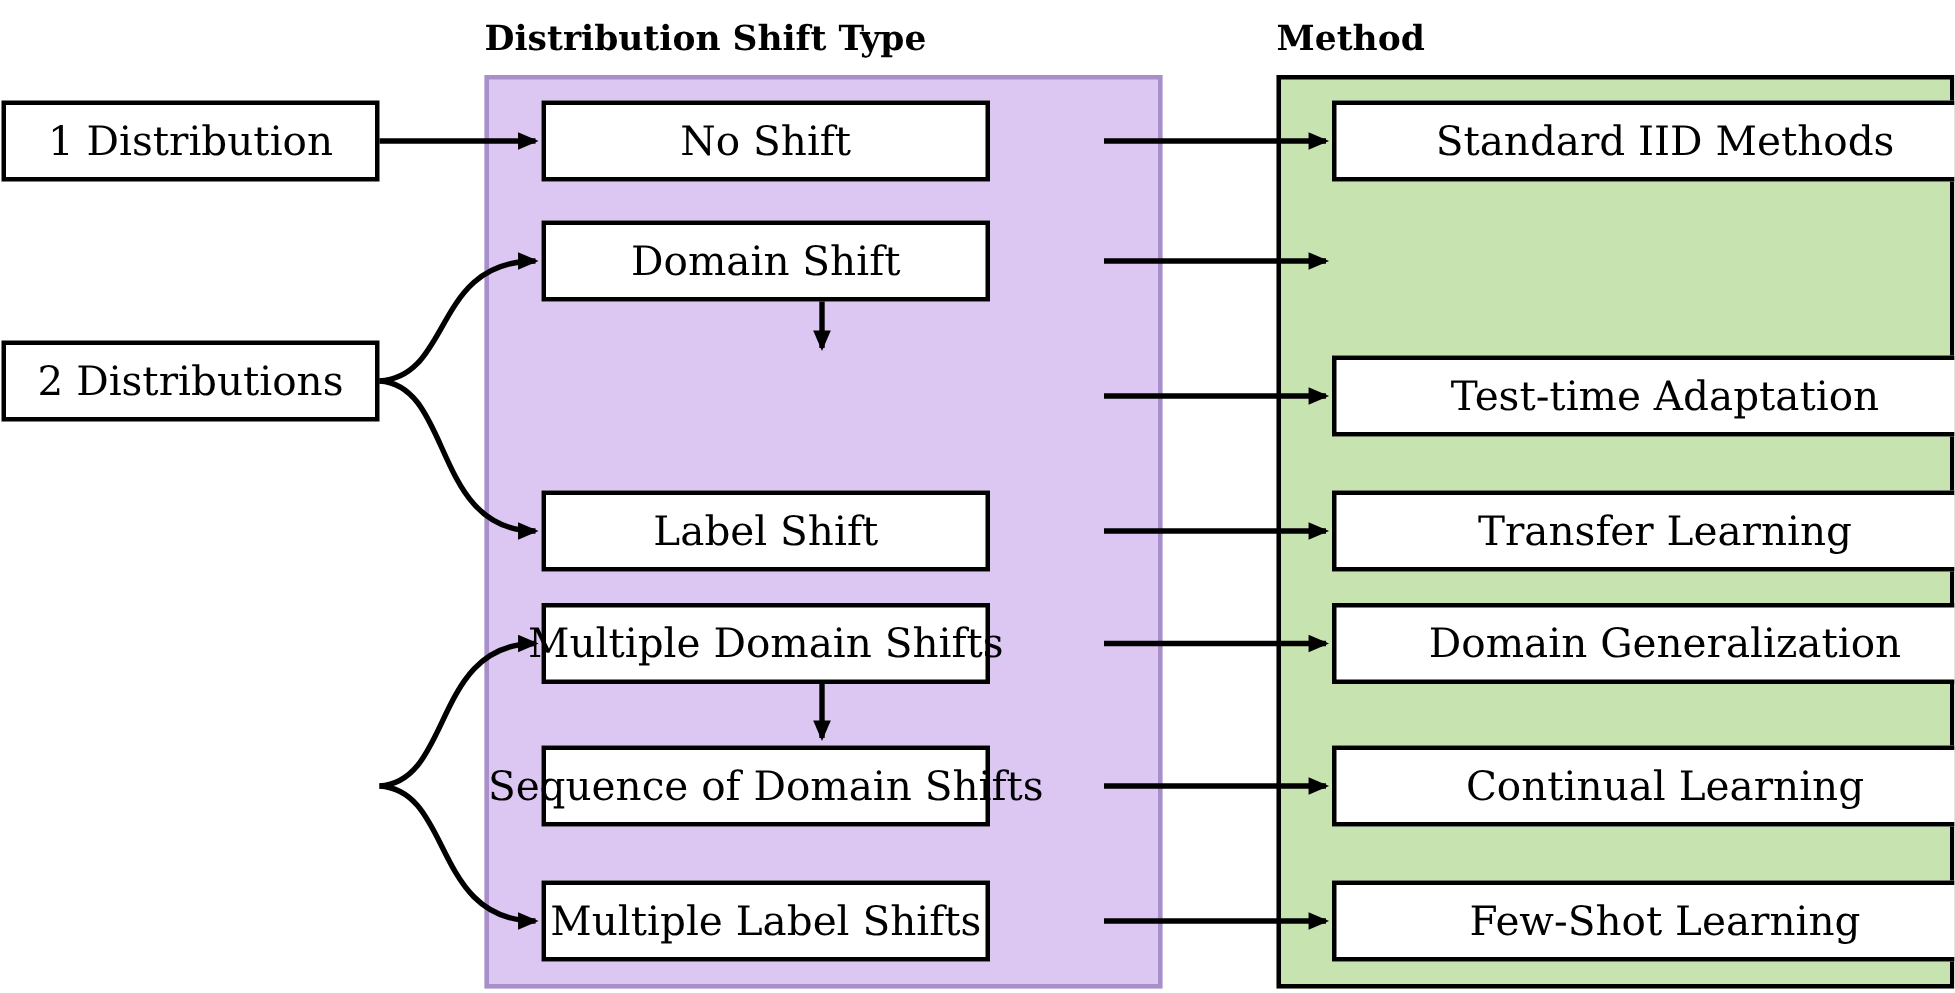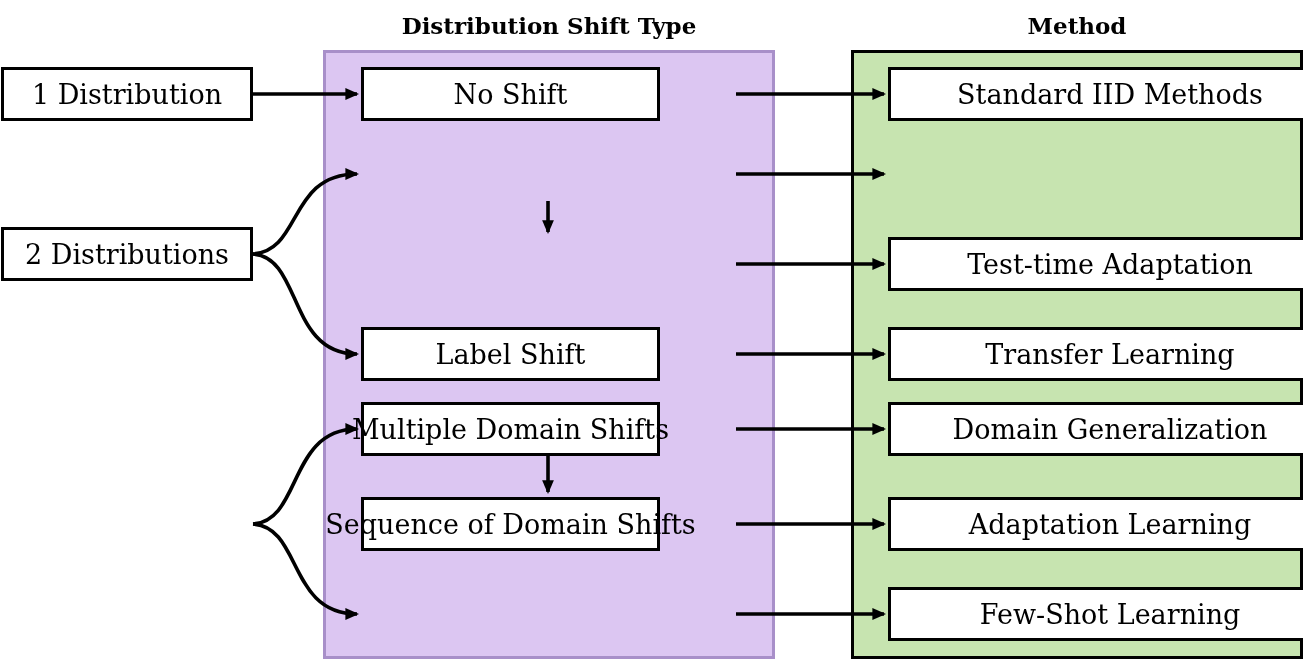--- a/index.html
+++ b/index.html
@@ -2,21 +2,21 @@
 <html><head>
 <meta charset="utf-8">
 <style>
   html,body{margin:0;padding:0;background:#ffffff;}
   .canvas{position:relative;width:1303px;height:662px;background:#ffffff;overflow:hidden;
           font-family:"DejaVu Serif", serif;color:#000;}
   .panel{position:absolute;top:50px;height:609px;border:3px solid #000;box-sizing:border-box;}
   .panel-purple{left:323px;width:452px;}
   .panel-green{left:851px;width:452px;}
   .col-title{position:absolute;top:12px;height:32px;font-weight:bold;font-size:23px;
-             text-align:center;line-height:28px;white-space:nowrap;}
+             text-align:left;line-height:28px;white-space:nowrap;}
   .title-shift{left:323px;width:452px;}
   .title-method{left:851px;width:452px;}
   .node{position:absolute;box-sizing:border-box;height:54px;background:#ffffff;
         border:3px solid #000;display:flex;align-items:center;justify-content:center;
         font-size:27px;white-space:nowrap;}
   .node-left{left:1px;width:252px;}
   .node-mid{left:361px;width:299px;}
   .node-right{left:888px;width:444px;}
   .r0{top:67px}.r1{top:147px}.r2{top:237px}.r3{top:327px}.r4{top:402px}.r5{top:497px}.r6{top:587px}
   .l0{top:67px}.l1{top:227px}.l2{top:497px}
@@ -37,44 +37,50 @@
   <div class="node node-left l0">
     <span>1 Distribution</span>
   </div>
   <div class="node node-left l1">
     <span>2 Distributions</span>
   </div>
 
   <div class="node node-mid r0">
     <span>No Shift</span>
   </div>
+  <div class="node node-mid r1">
+    <span>Domain Shift</span>
+  </div>
   <div class="node node-mid r3">
     <span>Label Shift</span>
   </div>
   <div class="node node-mid r4">
     <span>Multiple Domain Shifts</span>
   </div>
   <div class="node node-mid r5">
     <span>Sequence of Domain Shifts</span>
+  </div>
+  <div class="node node-mid r6">
+    <span>Multiple Label Shifts</span>
   </div>
 
   <div class="node node-right r0">
     <span>Standard IID Methods</span>
   </div>
   <div class="node node-right r2">
     <span>Test-time Adaptation</span>
   </div>
   <div class="node node-right r3">
     <span>Transfer Learning</span>
   </div>
   <div class="node node-right r4">
     <span>Domain Generalization</span>
   </div>
   <div class="node node-right r5">
-    <span>Adaptation Learning</span>
+    <span>Continual Learning</span>
   </div>
   <div class="node node-right r6">
     <span>Few-Shot Learning</span>
   </div>
 
   <svg class="arrows" viewBox="0 0 1303 662">
     <defs>
       <marker id="arrowhead" viewBox="0 0 10 10" refX="8.5" refY="5" markerWidth="4.4" markerHeight="3.8" orient="auto">
         <path d="M0,0.7 L10,5 L0,9.3 Z" fill="#000"></path>
       </marker>

